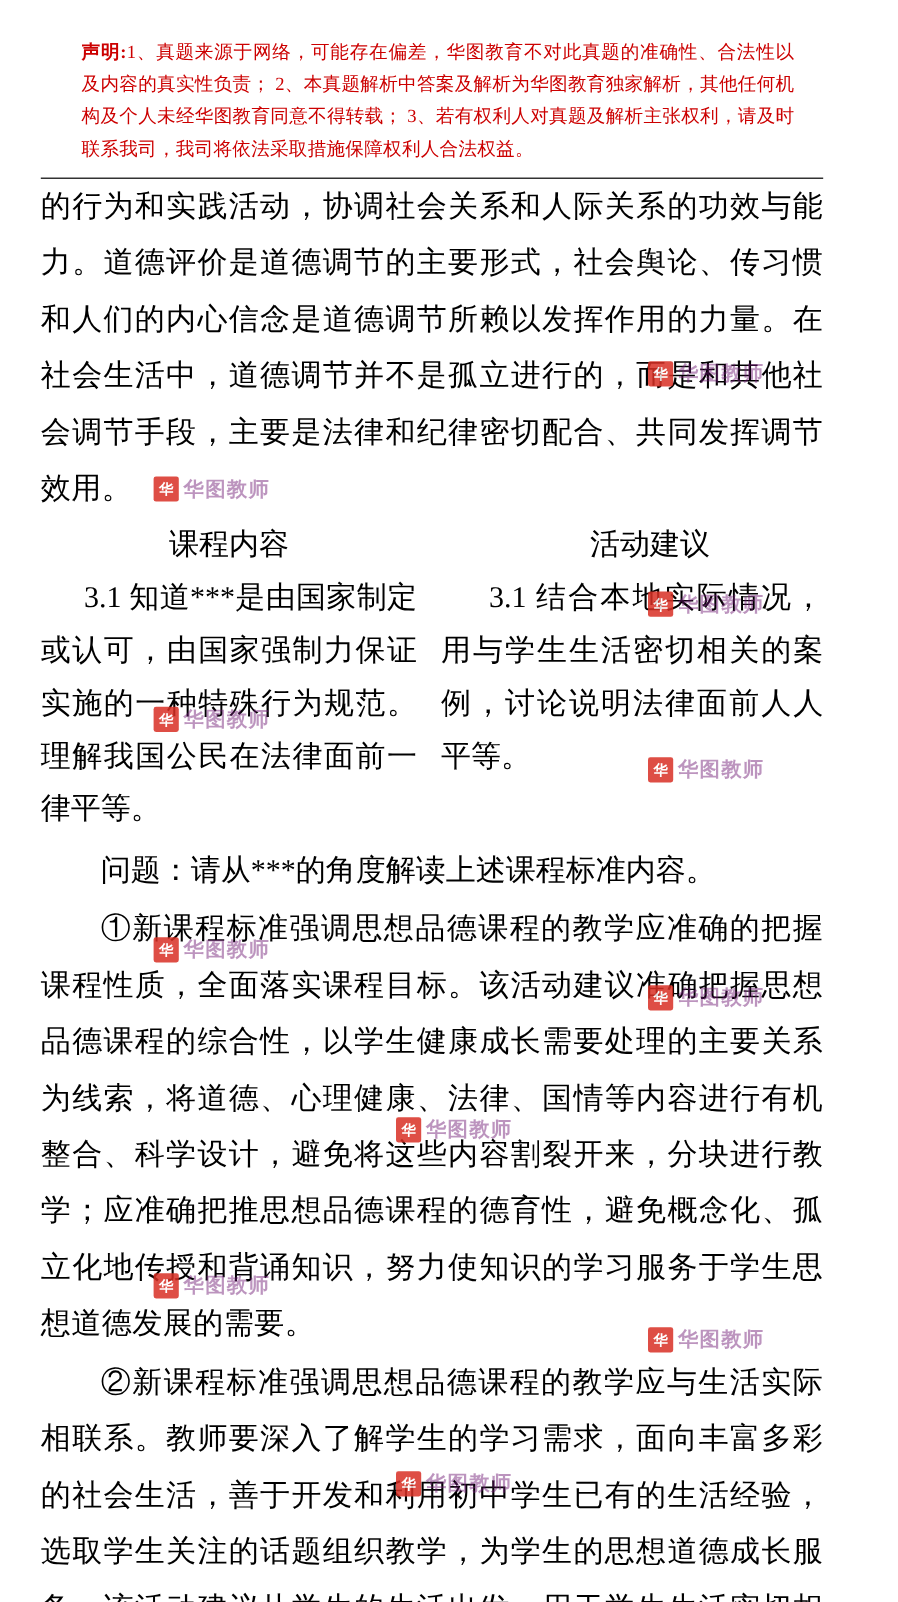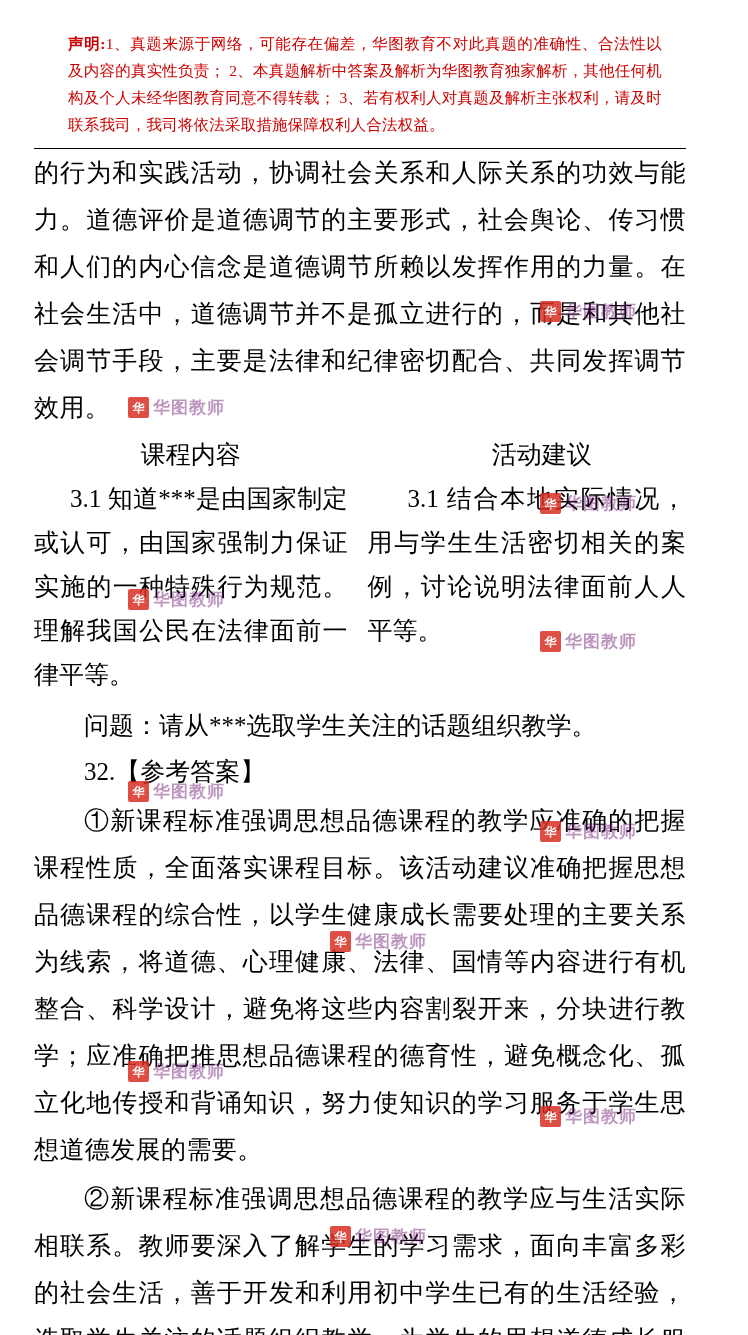--- a/index.html
+++ b/index.html
@@ -168,23 +168,22 @@
     <div class="curr-col col-left">
       <div class="col-head">课程内容</div>
       <div class="col-body first">3.1 知道***是由国家制定或认可，由国家强制力保证实施的一种特殊行为规范。理解我国公民在法律面前一律平等。</div>
     </div>
     <div class="curr-col col-right">
       <div class="col-head-right">活动建议</div>
       <div class="col-body right-body">3.1 结合本地实际情况，用与学生生活密切相关的案例，讨论说明法律面前人人平等。</div>
     </div>
   </div>
 
-  <div class="question-line">问题：请从***选取学生关注的话题组织教学。</div>
-
-  <div class="answer-head">32.【参考答案】</div>
+  <div class="question-line">问题：请从***的角度解读上述课程标准内容。</div>
+
 
   <p class="body-text indent para-gap">①新课程标准强调思想品德课程的教学应准确的把握课程性质，全面落实课程目标。该活动建议准确把握思想品德课程的综合性，以学生健康成长需要处理的主要关系为线索，将道德、心理健康、法律、国情等内容进行有机整合、科学设计，避免将这些内容割裂开来，分块进行教学；应准确把推思想品德课程的德育性，避免概念化、孤立化地传授和背诵知识，努力使知识的学习服务于学生思想道德发展的需要。</p>
   <p class="body-text indent para-gap">②新课程标准强调思想品德课程的教学应与生活实际相联系。教师要深入了解学生的学习需求，面向丰富多彩的社会生活，善于开发和利用初中学生已有的生活经验，选取学生关注的话题组织教学，为学生的思想道德成长服务。该活动建议从学生的生活出发，用于学生生活密切相关的案例引导学生学习。</p>
 
   <div id="wm-layer">
       <div class="wm" style="left: 128px; top: 396px;">
         <span class="wm-badge">华</span>
         <span class="wm-text">华图教师</span>
       </div>
       <div class="wm" style="left: 540px; top: 300px;">

